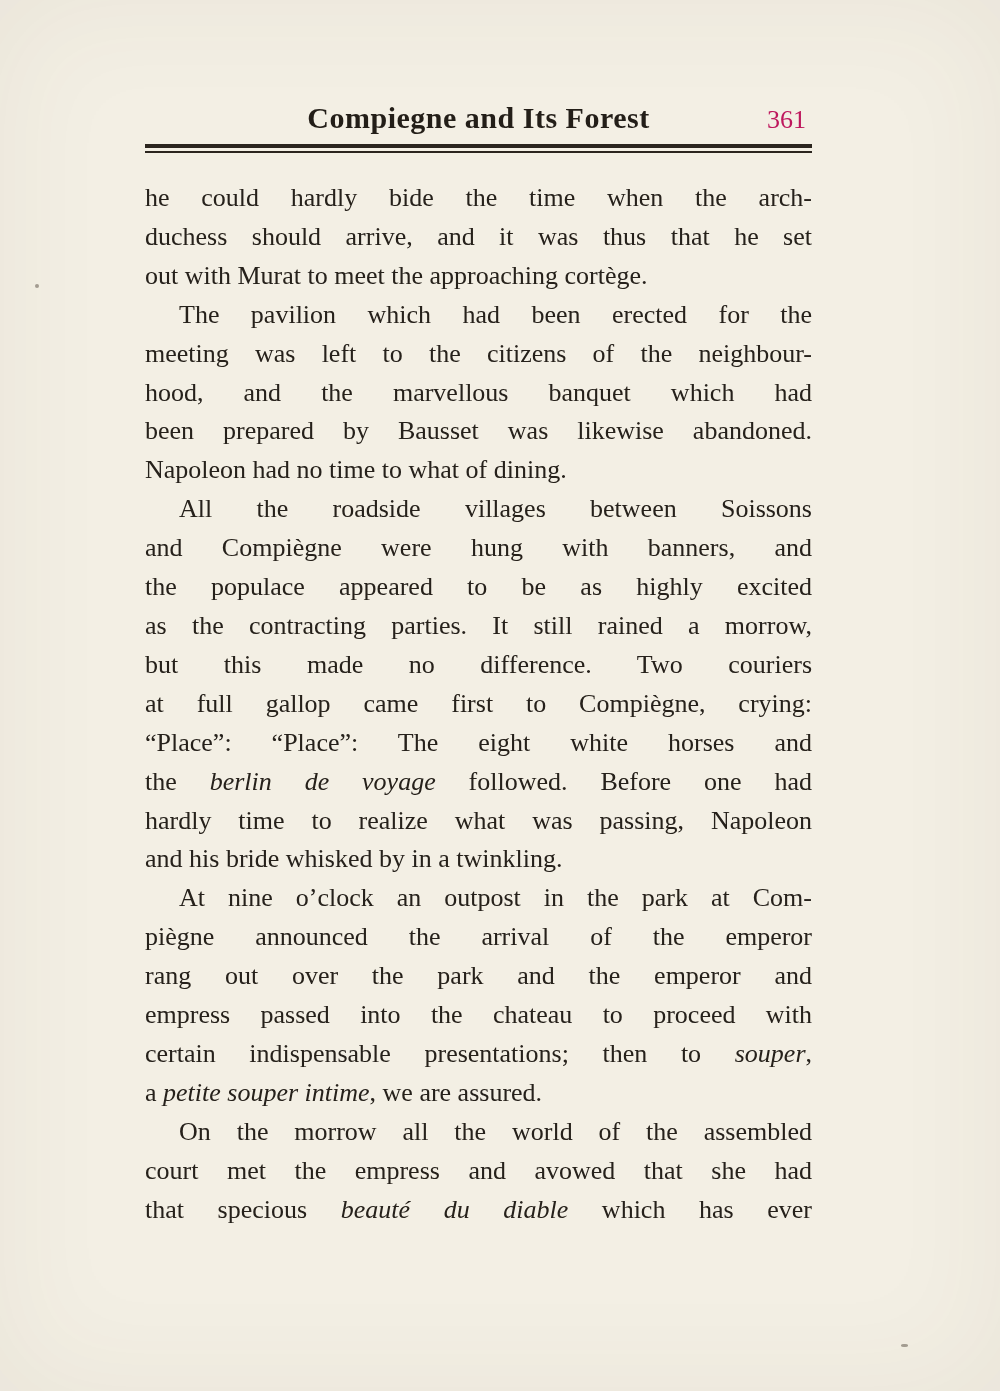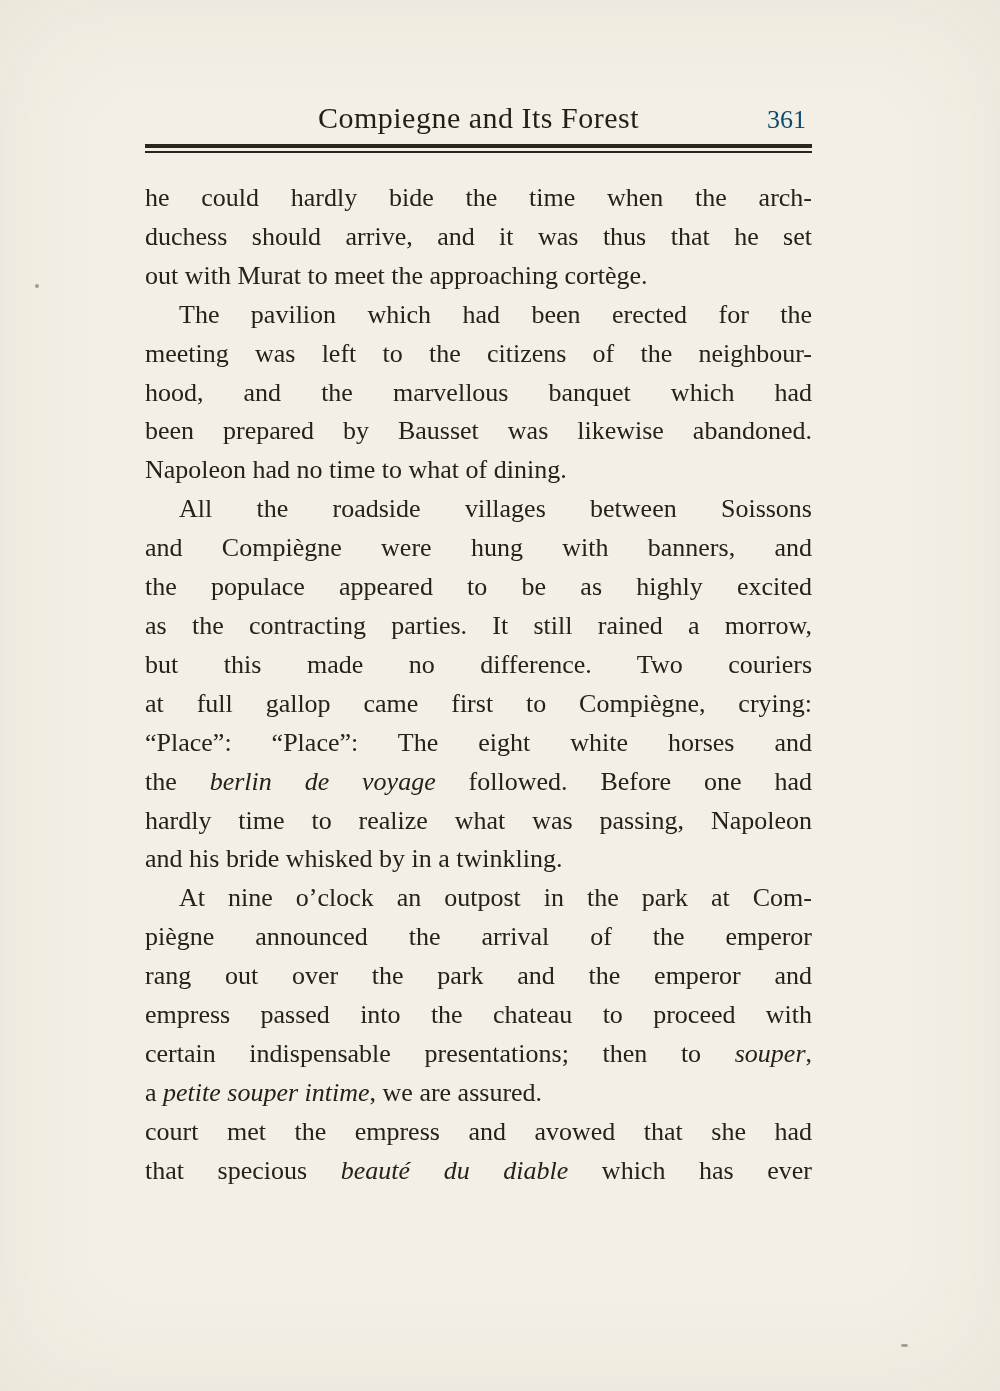--- a/index.html
+++ b/index.html
@@ -20,31 +20,31 @@
   .header {
     position: absolute;
     top: 101px;
     left: 145px;
     width: 667px;
     height: 42px;
   }
   .title {
     display: block;
     text-align: center;
-    font-weight: normal;
+    font-weight: bold;
     font-size: 30px;
     letter-spacing: 0.5px;
     color: #231e18;
   }
   .page-number {
     position: absolute;
     right: 6px;
     top: 4px;
     font-size: 26px;
-    color: #0c4a6e;
+    color: #be185d;
   }
   .rules {
     position: absolute;
     left: 145px;
     top: 144px;
     width: 667px;
   }
   .rule-thick { height: 4px; background: #2b251e; }
   .rule-gap { height: 3px; }
   .rule-thin { height: 2px; background: #2b251e; }
@@ -118,20 +118,21 @@
       </div>
       <div>
         <div class="line indent"><span>At nine o’clock an outpost in the park at Com-</span></div>
         <div class="line"><span>piègne announced the arrival of the emperor</span></div>
         <div class="line"><span>rang out over the park and the emperor and</span></div>
         <div class="line"><span>empress passed into the chateau to proceed with</span></div>
         <div class="line"><span>certain indispensable presentations; then to </span><em>souper</em><span>,</span></div>
         <div class="line last"><span>a </span><em>petite souper intime</em><span>, we are assured.</span></div>
       </div>
       <div>
+        <div class="line indent"><span>On the morrow all the world of the assembled</span></div>
         <div class="line"><span>court met the empress and avowed that she had</span></div>
         <div class="line"><span>that specious </span><em>beauté du diable</em><span> which has ever</span></div>
       </div>
     </div>
 
   <div class="speck speck-1"></div>
   <div class="speck speck-2"></div>
 
 </div>
 

